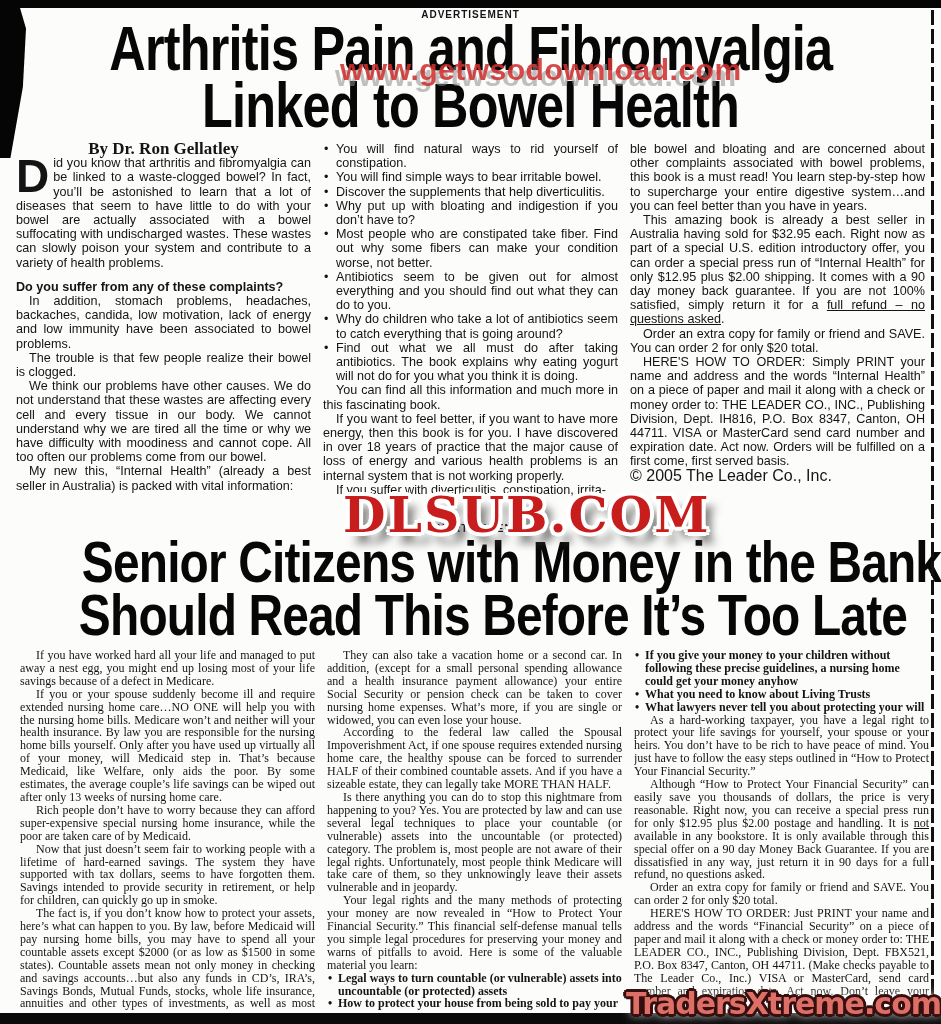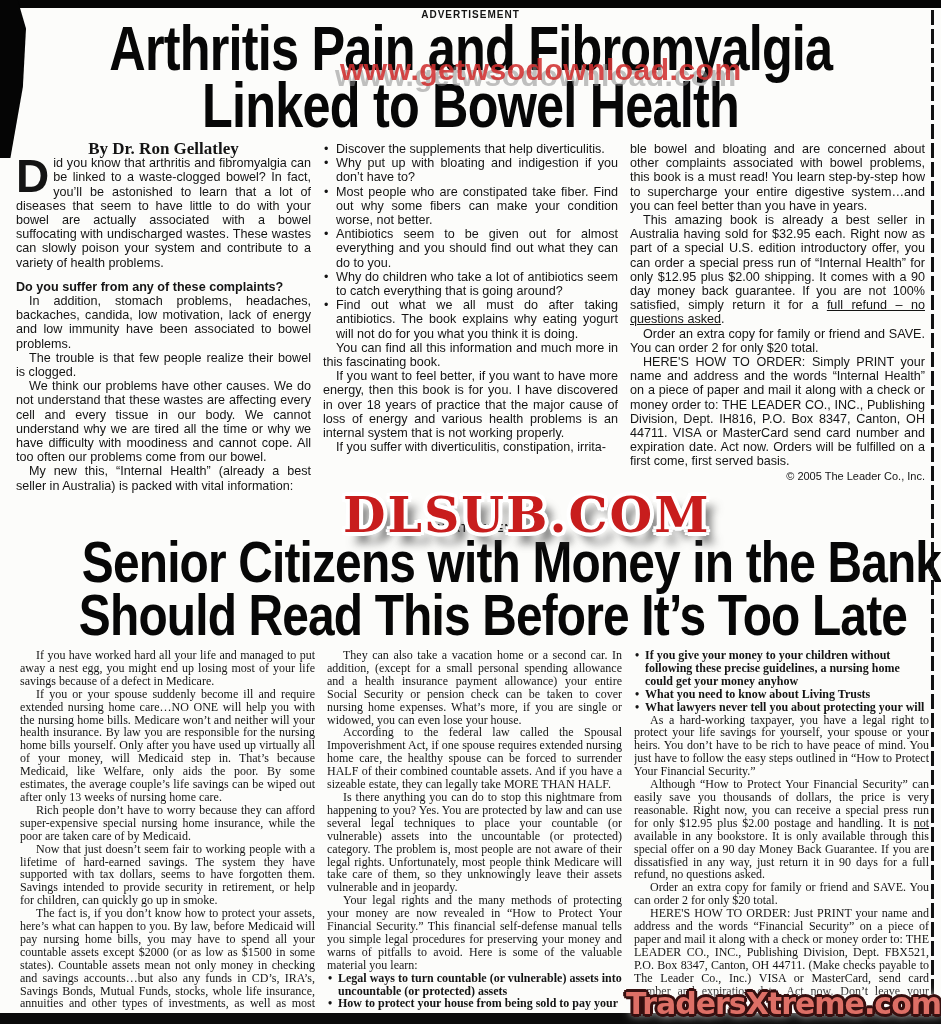--- a/index.html
+++ b/index.html
@@ -36,21 +36,21 @@
   .subhead{font-weight:bold;margin-top:10px !important;text-indent:0 !important;}
   ul.blts{list-style:none;margin:0;padding:0;}
   ul.blts li{position:relative;padding-left:13px;margin:0;}
   ul.blts li::before{content:"\2022";position:absolute;left:1px;top:0;}
   
   .a2cols .col{font-family:"Liberation Serif",serif;font-size:12px;line-height:12.9px;}
   .a2cols p{margin:0;text-indent:16px;}
   .a2cols ul.blts{font-weight:bold;text-align:left;}
   .a2cols ul.blts li{padding-left:11px;}
   .u{text-decoration:underline;}
-  .copyright{text-align:right;font-size:11px;margin-top:8px;text-indent:0 !important;}
+  .copyright{text-align:left;font-size:16px;margin-top:8px;text-indent:0 !important;}
   
   .wm{position:absolute;z-index:6;pointer-events:none;}
   .wm-tc4s{top:1px;right:-4px;font-weight:bold;font-size:56px;line-height:56px;letter-spacing:-2px;
         color:#4a4345;white-space:nowrap;z-index:5;}
   .wm-tc4s .hl-line{transform:scaleX(0.78);transform-origin:100% 50%;}
   @supports (-webkit-background-clip: text) {
     .wm-tc4s{background:linear-gradient(180deg,#565253 0%,#4c4647 45%,#6f3429 78%,#83392b 100%);
         -webkit-background-clip:text;background-clip:text;color:transparent;}
   }
   .wm-getwsod{top:53px;left:340px;font-size:30px;font-weight:bold;letter-spacing:0.5px;
@@ -87,20 +87,22 @@
       <p class="byline">By Dr. Ron Gellatley</p>
       <p class="ni"><span class="dropcap">D</span><span>id you know that arthritis and fibromyalgia can be linked to a waste-clogged bowel? In fact, you’ll be astonished to learn that a lot of diseases that seem to have little to do with your bowel are actually associated with a bowel suffocating with undischarged wastes. These wastes can slowly poison your system and contribute to a variety of health problems.</span></p>
       <p class="subhead">Do you suffer from any of these complaints?</p>
       <p>In addition, stomach problems, headaches, backaches, candida, low motivation, lack of energy and low immunity have been associated to bowel problems.</p>
       <p>The trouble is that few people realize their bowel is clogged.</p>
       <p>We think our problems have other causes. We do not understand that these wastes are affecting every cell and every tissue in our body. We cannot understand why we are tired all the time or why we have difficulty with moodiness and cannot cope. All too often our problems come from our bowel.</p>
       <p>My new this, “Internal Health”  (already a best seller in Australia) is packed with vital information:</p>
     </div>
     <div class="col">
       <ul class="blts">
+        <li>You will find natural ways to rid yourself of constipation.</li>
+        <li>You will find simple ways to bear irritable bowel.</li>
         <li>Discover the supplements that help diverticulitis.</li>
         <li>Why put up with bloating and indigestion if you don’t have to?</li>
         <li>Most people who are constipated take fiber. Find out why some fibers can make your condition worse, not better.</li>
         <li>Antibiotics seem to be given out for almost everything and you should find out what they can do to you.</li>
         <li>Why do children who take a lot of antibiotics seem to catch everything that is going around?</li>
         <li>Find out what we all must do after taking antibiotics. The book explains why eating yogurt will not do for you what you think it is doing.</li>
       </ul>
       <p>You can find all this information and much more in this fascinating book.</p>
       <p>If you want to feel better, if you want to have more energy, then this book is for you. I have discovered in over 18 years of practice that the major cause of loss of energy and various health problems is an internal system that is not working properly.</p>
       <p>If you suffer with diverticulitis, constipation, irrita-</p>

